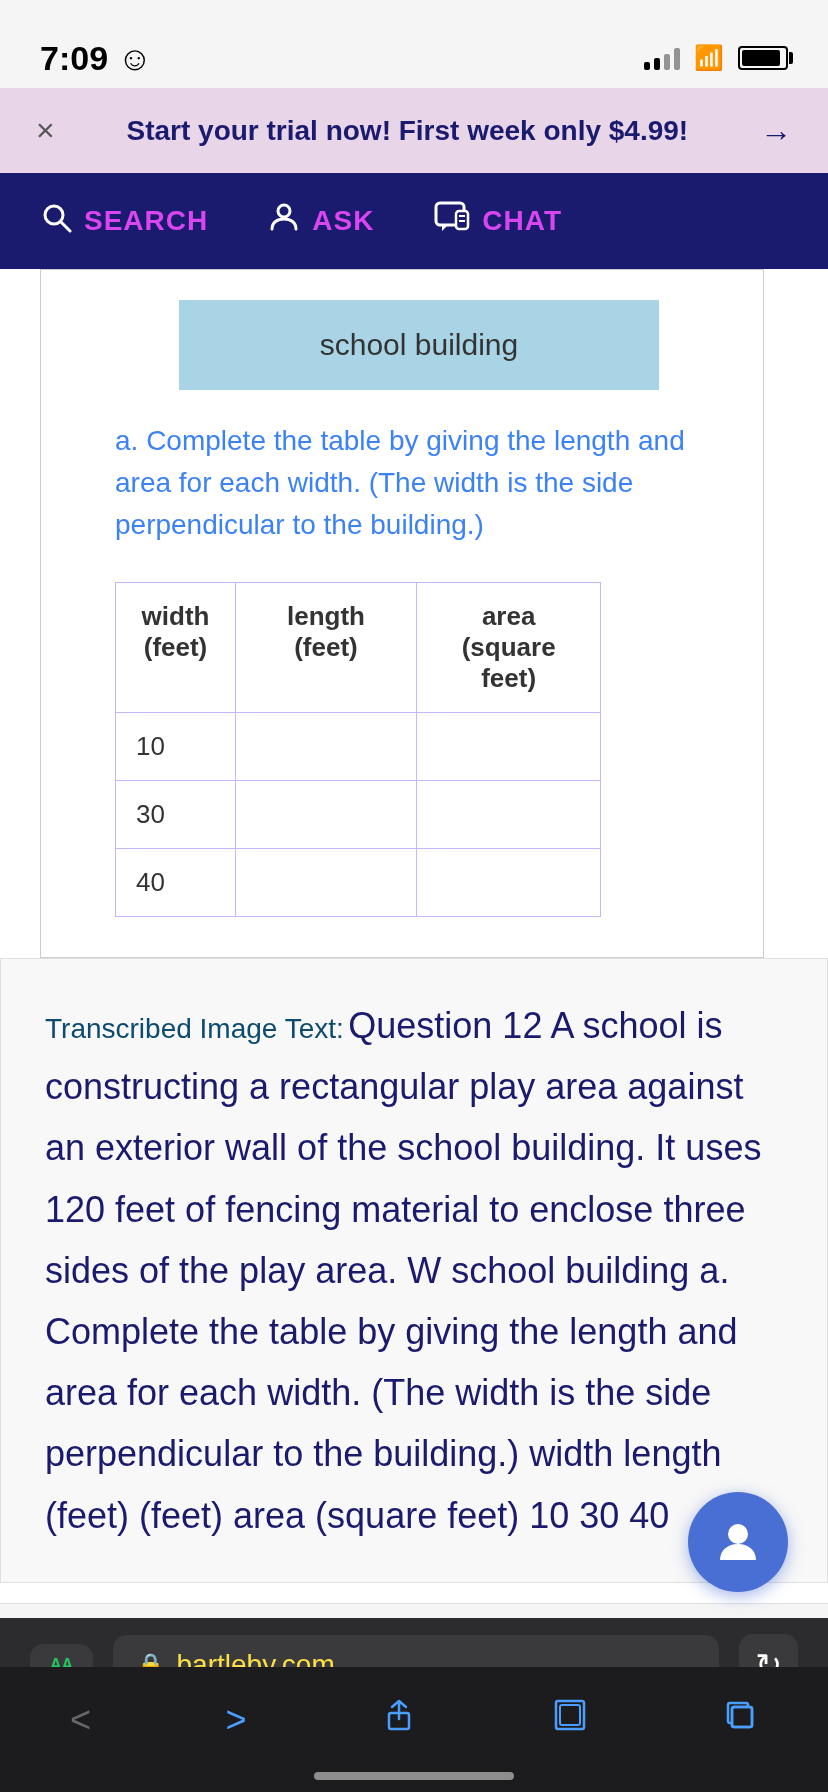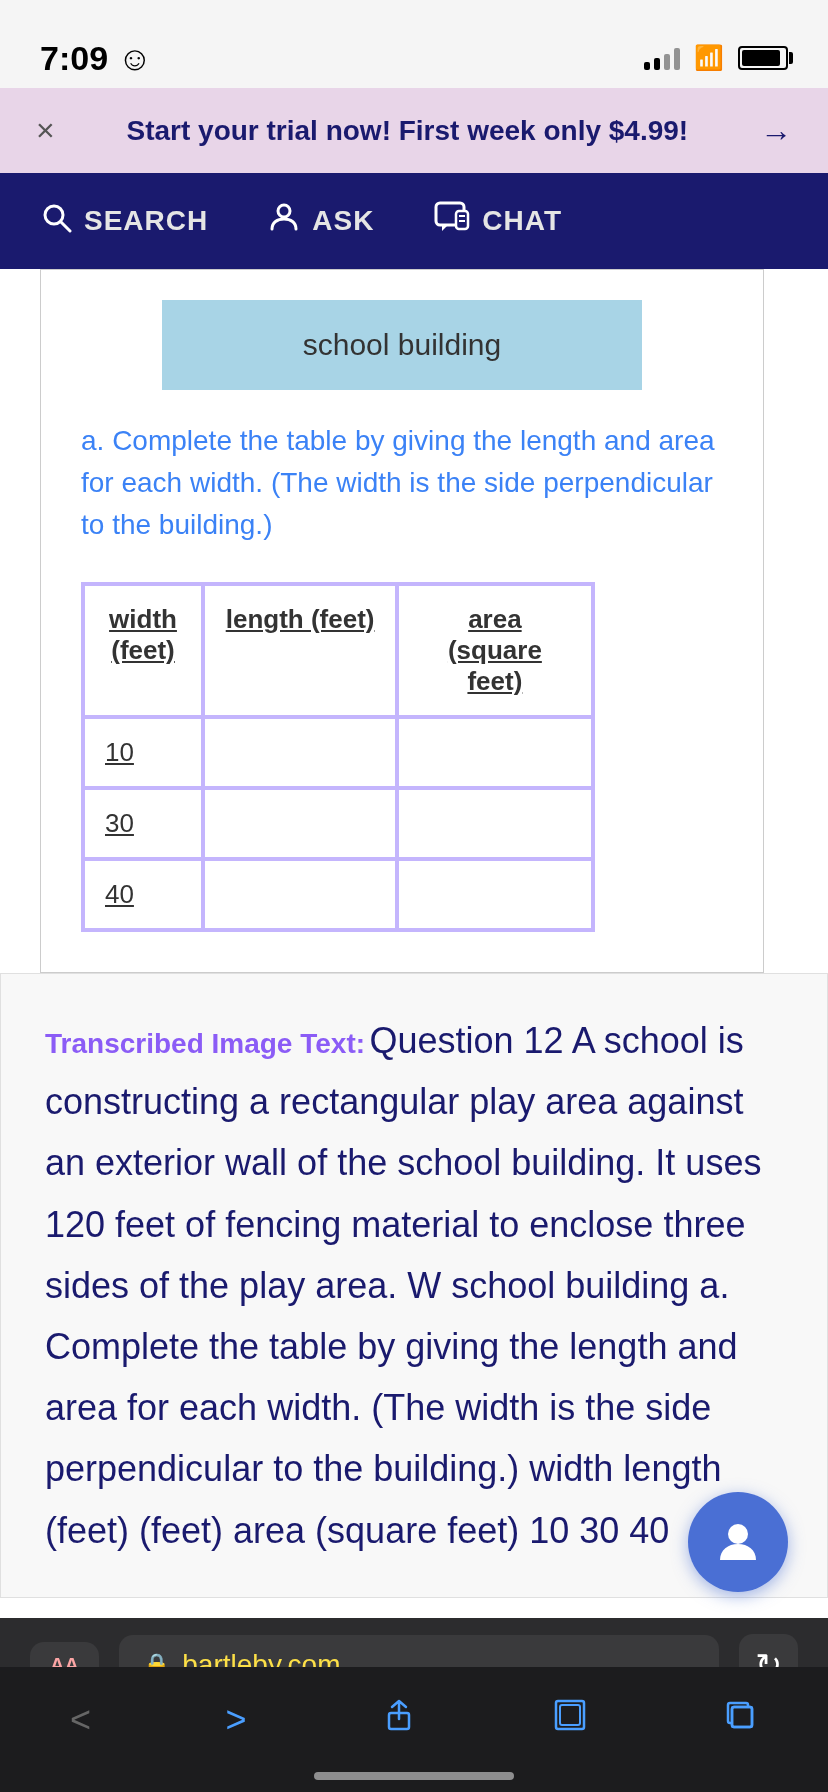--- a/index.html
+++ b/index.html
@@ -121,21 +121,21 @@
       color: #fff;
       cursor: pointer;
     }
     .nav-item-icon {
       font-size: 32px;
       color: #fff;
     }
     .nav-item-label {
       font-size: 28px;
       font-weight: 700;
-      color: #e5e5e5;
+      color: #d946ef;
       letter-spacing: 1px;
     }
 
     
     .school-building-block {
       background: #a8d4e6;
       margin: 0 auto;
       padding: 28px 40px;
       width: 480px;
       text-align: center;
@@ -150,25 +150,24 @@
       line-height: 1.5;
       margin-bottom: 36px;
     }
 
     
     .data-table {
       border-collapse: collapse;
       width: 80%;
     }
     .data-table th, .data-table td {
-      border: 4px solid #c4b5fd;
+      border: 1px solid #c4b5fd;
       padding: 18px 20px;
       font-size: 26px;
       color: #333;
-      text-decoration: underline;
     }
     .data-table th {
       background: #fff;
       font-weight: 600;
       vertical-align: top;
     }
     .data-table td {
       min-width: 120px;
       min-height: 60px;
     }
@@ -185,22 +184,22 @@
 
     
     .transcribed-section {
       background: #f8f8f8;
       border: 1px solid #e0e0e0;
       margin: 0 0 0 0;
       padding: 36px 44px;
     }
     .transcribed-label {
       font-size: 28px;
-      font-weight: 700;
-      color: #8b5cf6;
+      font-weight: 400;
+      color: #0c4a6e;
       display: inline;
     }
     .transcribed-text {
       font-size: 36px;
       color: #1a1a6e;
       line-height: 1.7;
       display: inline;
     }
     .question-label {
       font-size: 30px;
@@ -231,22 +230,22 @@
       bottom: 80px;
       left: 0;
       right: 0;
       background: #2c2c2e;
       padding: 16px 30px;
       display: flex;
       align-items: center;
       gap: 20px;
     }
     .browser-aa {
-      color: #fca5a5;
-      font-size: 20px;
+      color: #22c55e;
+      font-size: 16px;
       font-weight: 600;
       background: #3a3a3c;
       padding: 12px 20px;
       border-radius: 14px;
     }
     .browser-url-bar {
       flex: 1;
       background: #3a3a3c;
       border-radius: 14px;
       padding: 14px 24px;
@@ -376,21 +375,21 @@
           <line x1="25" y1="15" x2="31" y2="15" stroke="white" stroke-width="2"></line>
           <line x1="25" y1="20" x2="31" y2="20" stroke="white" stroke-width="2"></line>
         </svg>
       </span>
       <span class="nav-item-label">CHAT</span>
     </div>
   </div>
 
   <div class="content-scroll">
 
-    <div style="background:#fff; border:1px solid #ccc; margin: 0 64px 0 40px; padding-bottom: 40px;">
+    <div style="background:#fff; border:1px solid #ccc; margin: 0 64px 0 40px; padding-bottom: 40px; padding-left: 34px;">
 
       <div class="school-building-wrapper">
         <div class="school-building-block">
           <span class="school-building-text">school building</span>
         </div>
       </div>
 
       <div style="padding: 0 40px;">
         <p class="problem-description">a. Complete the table by giving the length and area for each width. (The width is the side perpendicular to the building.)</p>
 

